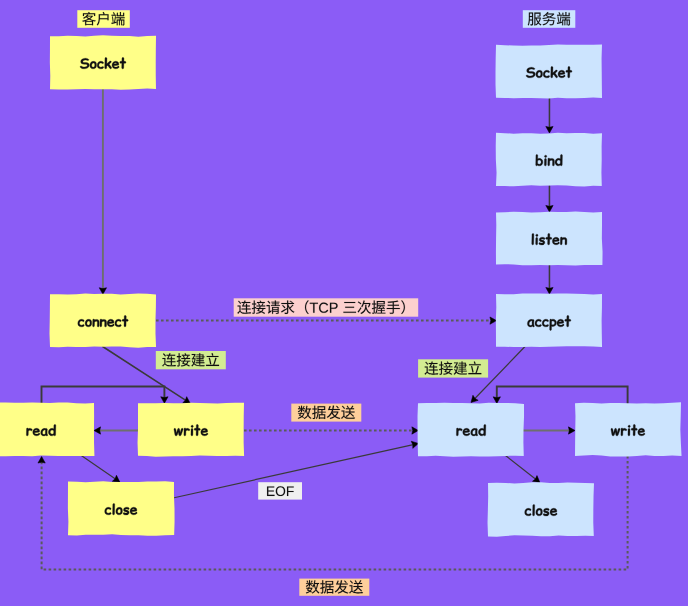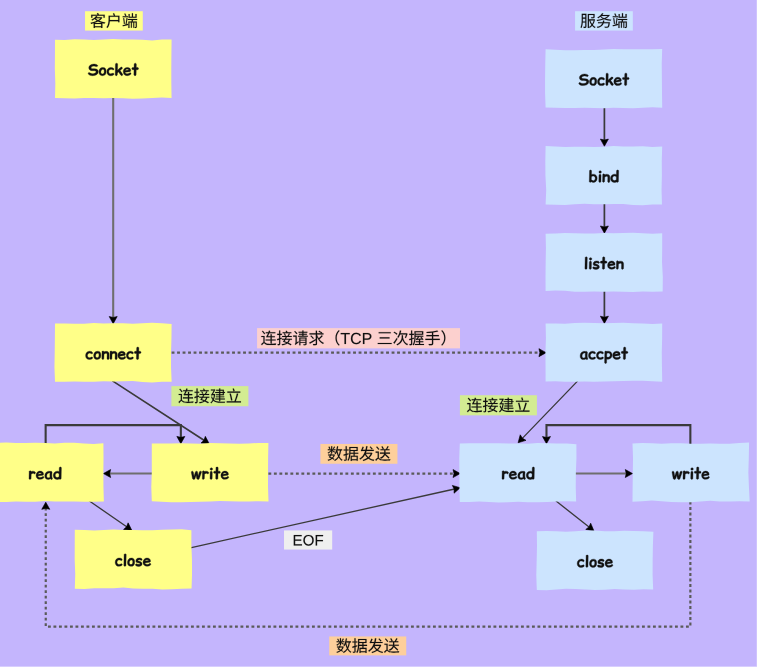--- a/index.html
+++ b/index.html
@@ -1,21 +1,21 @@
 <!DOCTYPE html>
 <html><head>
 <meta charset="utf-8">
 <title>Socket TCP flow diagram</title>
 <style>
   html, body { margin:0; padding:0; background:#ffffff; }
   body {
     width:688px; height:606px; overflow:hidden;
     font-family:"Liberation Sans", sans-serif;
   }
-  #stage { position:relative; width:688px; height:606px; background:#c4b5fd; }
+  #stage { position:relative; width:688px; height:606px; background:#8b5cf6; }
   #diagram-svg { display:block; position:absolute; left:0; top:0; }
 
   
   #text-layer { position:absolute; left:0; top:0; width:688px; height:606px; }
   #text-layer .tpl {
     position:absolute; color:transparent; white-space:nowrap;
     font-size:12px; line-height:1; user-select:none; pointer-events:none;
   }
 </style>
 </head>
@@ -302,20 +302,21 @@
     <span class="tpl" data-bind="diagram.side_labels.0.text" style="left: 77.3px; top: 10.2px; width: 52.5px; height: 17.6px; display: flex; align-items: center; justify-content: center;">客户端</span>
     <span class="tpl" data-bind="diagram.side_labels.1.text" style="left: 522.8px; top: 10.2px; width: 52.5px; height: 17.6px; display: flex; align-items: center; justify-content: center; font-style: italic;">服务端</span>
 
     <span class="tpl" data-bind="diagram.nodes.0.label" style="left: 50px; top: 36px; width: 106px; height: 53px; display: flex; align-items: center; justify-content: center;">Socket</span>
     <span class="tpl" data-bind="diagram.nodes.1.label" style="left: 50px; top: 294px; width: 88px; height: 53px; display: flex; align-items: center; justify-content: center;">connect</span>
     <span class="tpl" data-bind="diagram.nodes.2.label" style="left: -12px; top: 403px; width: 106px; height: 53px; display: flex; align-items: center; justify-content: center;">read</span>
     <span class="tpl" data-bind="diagram.nodes.3.label" style="left: 138px; top: 403px; width: 106px; height: 53px; display: flex; align-items: center; justify-content: center;">write</span>
     <span class="tpl" data-bind="diagram.nodes.4.label" style="left: 68px; top: 482px; width: 106px; height: 53px; display: flex; align-items: center; justify-content: center;">close</span>
     <span class="tpl" data-bind="diagram.nodes.5.label" style="left: 496px; top: 45px; width: 106px; height: 53px; display: flex; align-items: center; justify-content: center;">Socket</span>
     <span class="tpl" data-bind="diagram.nodes.6.label" style="left: 496px; top: 133px; width: 106px; height: 35px; display: flex; align-items: center; justify-content: center;">bind</span>
+    <span class="tpl" data-bind="diagram.nodes.7.label" style="left: 496px; top: 212px; width: 106px; height: 53px; display: flex; align-items: center; justify-content: center;">listen</span>
     <span class="tpl" data-bind="diagram.nodes.8.label" style="left: 496px; top: 294px; width: 106px; height: 53px; display: flex; align-items: center; justify-content: center;">connect</span>
     <span class="tpl" data-bind="diagram.nodes.9.label" style="left: 418px; top: 403px; width: 106px; height: 53px; display: flex; align-items: center; justify-content: center;">read</span>
     <span class="tpl" data-bind="diagram.nodes.10.label" style="left: 575px; top: 403px; width: 106px; height: 53px; display: flex; align-items: center; justify-content: center;">write</span>
     <span class="tpl" data-bind="diagram.nodes.11.label" style="left: 488px; top: 483px; width: 106px; height: 53px; display: flex; align-items: center; justify-content: center;">close</span>
 
     <span class="tpl" data-bind="diagram.edge_labels.0.text" style="left: 233.7px; top: 298.3px; width: 184.5px; height: 18.4px; display: flex; align-items: center; justify-content: center; margin-left: 22px;">连接请求（TCP 三次握手）</span>
     <span class="tpl" data-bind="diagram.edge_labels.1.text" style="left: 155.8px; top: 351px; width: 70px; height: 18.3px; display: flex; align-items: center; justify-content: center;">连接建立</span>
     <span class="tpl" data-bind="diagram.edge_labels.2.text" style="left: 418.1px; top: 359.3px; width: 70px; height: 18.3px; display: flex; align-items: center; justify-content: center;">连接建立</span>
     <span class="tpl" data-bind="diagram.edge_labels.3.text" style="left: 291.3px; top: 403.6px; width: 70px; height: 18px; display: flex; align-items: center; justify-content: center;">数据发送</span>
     <span class="tpl" data-bind="diagram.edge_labels.4.text" style="left: 299.3px; top: 578.6px; width: 70px; height: 17.2px; display: flex; align-items: center; justify-content: center;">数据发送</span>

